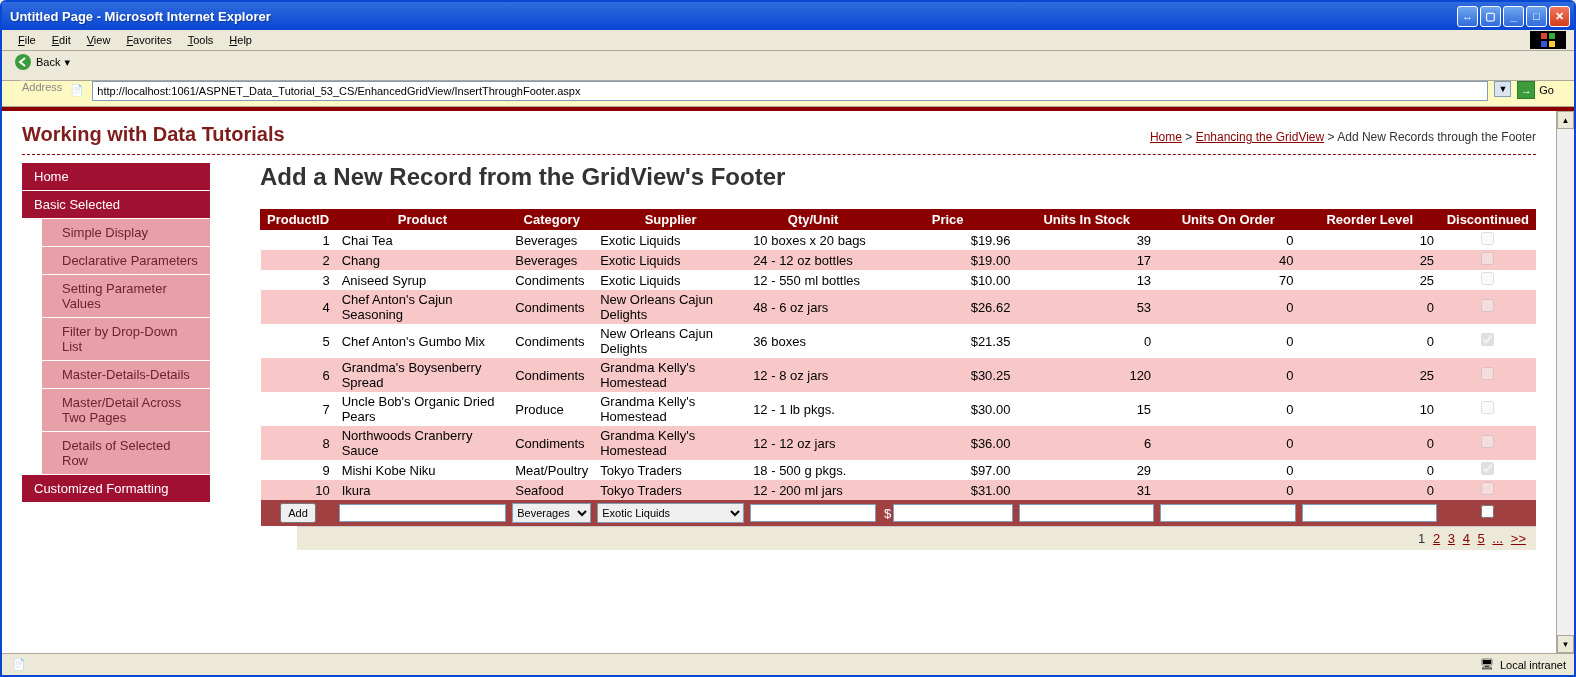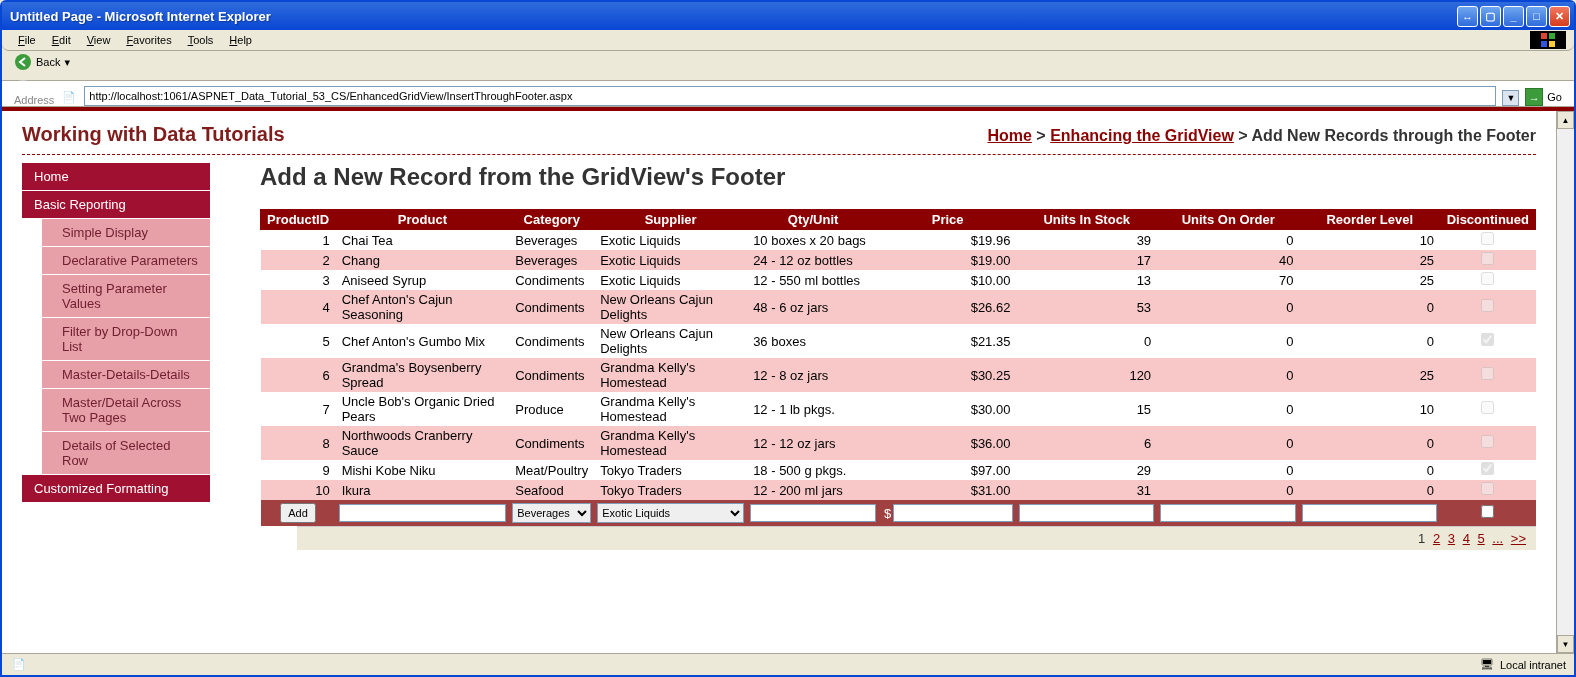--- a/index.html
+++ b/index.html
@@ -7,50 +7,50 @@
 
 
 .window { width: 1576px; height: 677px; background: #ece9d8; border: 2px solid #0846d4; border-radius: 6px 6px 0 0; display: flex; flex-direction: column; }
 .titlebar { background: linear-gradient(to bottom, #2f6bdc 0%, #0846d4 100%); height: 28px; display: flex; align-items: center; padding: 0 4px 0 8px; color: #fff; font-weight: bold; font-size: 13px; }
 .titlebar .title { flex: 1; text-shadow: 1px 1px 1px rgba(0,0,0,0.3); }
 .titlebar .winbtns { display: flex; gap: 2px; }
 .winbtn { width: 21px; height: 21px; background: linear-gradient(to bottom, #6fa6ef, #2f6bdc); border: 1px solid #fff; border-radius: 3px; color: #fff; display: flex; align-items: center; justify-content: center; font-size: 11px; cursor: pointer; }
 .winbtn.close { background: linear-gradient(to bottom, #f07860, #d43c1c); }
 
 
-.menubar { background: #ece9d8; height: 16px; display: flex; align-items: center; padding: 10px 8px; border-bottom: 1px solid #aca899; border-radius: 7px; }
+.menubar { background: #ece9d8; height: 16px; display: flex; align-items: center; padding: 10px 8px; border-bottom: 1px solid #aca899; }
 .menubar .menuitem { padding: 2px 8px; cursor: pointer; }
 .menubar .menuitem u { text-decoration: underline; }
 .winlogo { margin-left: auto; width: 36px; height: 18px; background: #000; display: flex; align-items: center; justify-content: center; }
 .winlogo svg { width: 16px; height: 16px; }
 
 
 .toolbar { background: #ece9d8; height: 30px; display: flex; align-items: flex-start; padding: 0 6px; gap: 4px; border-bottom: 1px solid #aca899; flex-direction: column; }
 .tbtn { display: flex; align-items: center; gap: 4px; padding: 2px 6px; height: 24px; cursor: pointer; }
 .tsep { width: 1px; height: 20px; background: #aca899; margin: 0 4px; }
 .ticon { width: 18px; height: 18px; display: inline-flex; align-items: center; justify-content: center; }
 
 
-.addressbar { background: #ffffff; height: 26px; display: flex; align-items: flex-end; padding: 0 12px; gap: 6px; border-bottom: 1px solid #aca899; }
+.addressbar { background: #fef9c3; height: 26px; display: flex; align-items: flex-start; padding: 0 20px; gap: 6px; border-bottom: 1px solid #aca899; }
 .addressbar .lbl { color: #888; }
 .addressbar input { flex: 1; height: 20px; border: 1px solid #7f9db9; padding: 0 4px; font-size: 11px; }
 .gobtn { display: flex; align-items: center; gap: 4px; cursor: pointer; }
 .gobtn .goicn { width: 18px; height: 18px; background: #3c9c3c; border: 1px solid #2a7a2a; display: flex; align-items: center; justify-content: center; color: #fff; font-weight: bold; }
 
 
 .content-wrap { flex: 1; display: flex; background: #fff; position: relative; overflow: hidden; border-top: 4px solid #8b0000; }
 .content { flex: 1; padding: 12px 20px 0 20px; overflow: auto; }
 .scrollbar { width: 18px; background: #ece9d8; border-left: 1px solid #aca899; display: flex; flex-direction: column; }
 .scrollbar .sarrow { height: 18px; background: #ece9d8; border: 1px solid #aca899; cursor: pointer; display:flex; align-items:center; justify-content:center; font-size:8px; }
 .scrollbar .strack { flex: 1; background: #f0f0f0; }
 
 
 .page-header { display: flex; align-items: baseline; justify-content: space-between; border-bottom: 1px dashed #8b0000; padding-bottom: 8px; margin-bottom: 8px; }
 .site-title { font-size: 20px; font-weight: bold; color: #7f1d1d; }
-.breadcrumb { font-size: 16px; font-weight: bold; }
+.breadcrumb { font-size: 12px; font-weight: normal; }
 .breadcrumb a { color: #8b0000; text-decoration: underline; }
 .breadcrumb .sep { color: #333; }
 .breadcrumb .current { color: #333; }
 
 
 .layout { display: flex; gap: 50px; }
 .sidebar { width: 188px; flex-shrink: 0; }
 .sidebar .navitem { display: block; padding: 6px 12px; cursor: pointer; font-size: 13px; }
 .sidebar .navhead { background: #a01030; color: #fff; border-bottom: 1px solid #fff; }
 .sidebar .navsub { background: #e8a0a8; color: #702030; border-bottom: 1px solid #fff; padding-left: 20px; margin-left: 20px; }
@@ -233,21 +233,21 @@
           <span class="sep"> &gt; </span>
           <a href="#">Enhancing the GridView</a>
           <span class="sep"> &gt; </span>
           <span class="current">Add New Records through the Footer</span>
         </div>
       </div>
 
       <div class="layout">
         <div class="sidebar" id="sidebar">
             <div class="navitem navhead">Home</div>
-            <div class="navitem navhead">Basic Reporting</div>
+            <div class="navitem navhead">Basic Selected</div>
             <div class="navitem navsub">Simple Display</div>
             <div class="navitem navsub">Declarative Parameters</div>
             <div class="navitem navsub">Setting Parameter Values</div>
             <div class="navitem navsub">Filter by Drop-Down List</div>
             <div class="navitem navsub">Master-Details-Details</div>
             <div class="navitem navsub">Master/Detail Across Two Pages</div>
             <div class="navitem navsub">Details of Selected Row</div>
             <div class="navitem navhead">Customized Formatting</div>
           </div>
 

